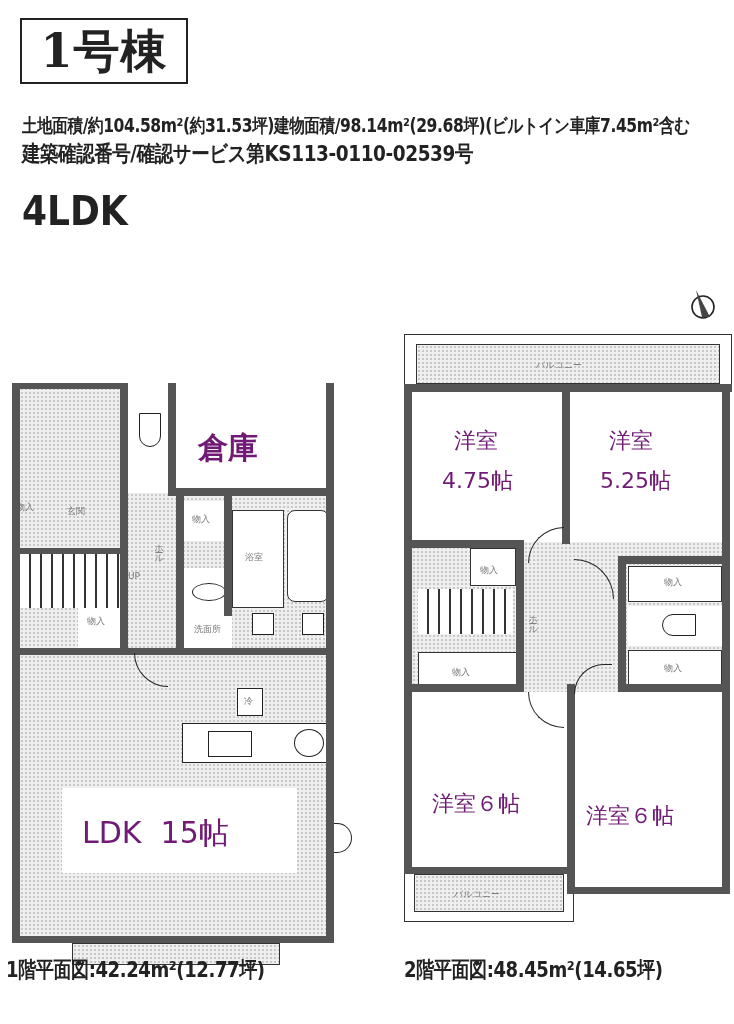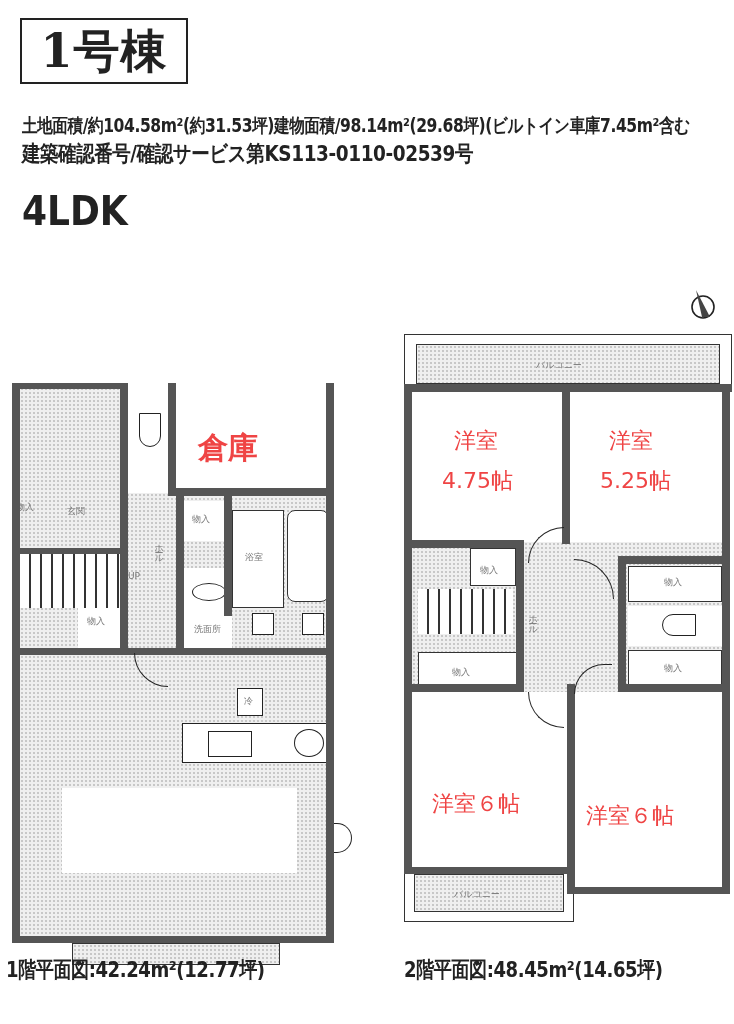--- a/index.html
+++ b/index.html
@@ -23,21 +23,21 @@
   
   .hatch {
     background-color: #efefef;
     background-image: radial-gradient(#9a9a9a 0.6px, transparent 0.8px);
     background-size: 4px 4px;
   }
   .wall { background: #555; position: absolute; }
   .room { position: absolute; box-sizing: border-box; }
   .white { background: #fff; }
   .thin { border: 1.5px solid #333; }
-  .label-big { position: absolute; font-size: 22px; color: #ef4444; white-space: nowrap; text-align: center; }
+  .label-big { position: absolute; font-size: 22px; color: #701a75; white-space: nowrap; text-align: center; }
   .label-small { position: absolute; font-size: 9px; color: #777; white-space: nowrap; }
   .door {
     position: absolute; border: 1.5px solid #222; box-sizing: border-box;
   }
   .floor-caption { position: absolute; font-size: 22px; font-weight: bold; white-space: nowrap; color: #222; transform: scaleX(0.82); transform-origin: left top; letter-spacing: -0.5px; }
   .fixture { position: absolute; border: 1.5px solid #222; box-sizing: border-box; background: #fff; }
 </style>
 </head>
 <body>
 
@@ -87,20 +87,21 @@
   <div class="label-small" style="left:116px; top:188px;">UP</div>
   <div class="label-small" style="left:140px; top:155px; writing-mode: vertical-rl;">ホール</div>
 
   <div class="fixture" style="left:225px; top:305px; width:26px; height:28px;"></div>
   <div class="label-small" style="left:232px; top:312px;">冷</div>
   <div class="fixture" style="left:170px; top:340px; width:148px; height:40px;"></div>
   <div class="fixture" style="left:196px; top:348px; width:44px; height:26px;"></div>
   <div class="fixture" style="left:282px; top:346px; width:30px; height:28px; border-radius:50%;"></div>
 
   <div class="room white" style="left:50px; top:405px; width:235px; height:85px;"></div>
+  <div class="label-big" style="left:70px; top:430px; font-size:30px; white-space:pre;">LDK  15帖</div>
 
   <div class="wall" style="left:0; top:0; width:8px; height:560px;"></div>
   <div class="wall" style="left:314px; top:0; width:8px; height:560px;"></div>
   <div class="wall" style="left:0; top:553px; width:322px; height:7px;"></div>
   <div class="wall" style="left:0; top:265px; width:322px; height:7px;"></div>
   <div class="wall" style="left:108px; top:0; width:8px; height:268px;"></div>
   <div class="wall" style="left:156px; top:0; width:8px; height:110px;"></div>
   <div class="wall" style="left:156px; top:105px; width:166px; height:8px;"></div>
   <div class="wall" style="left:164px; top:113px; width:8px; height:155px;"></div>
   <div class="wall" style="left:0; top:0; width:116px; height:6px;"></div>

